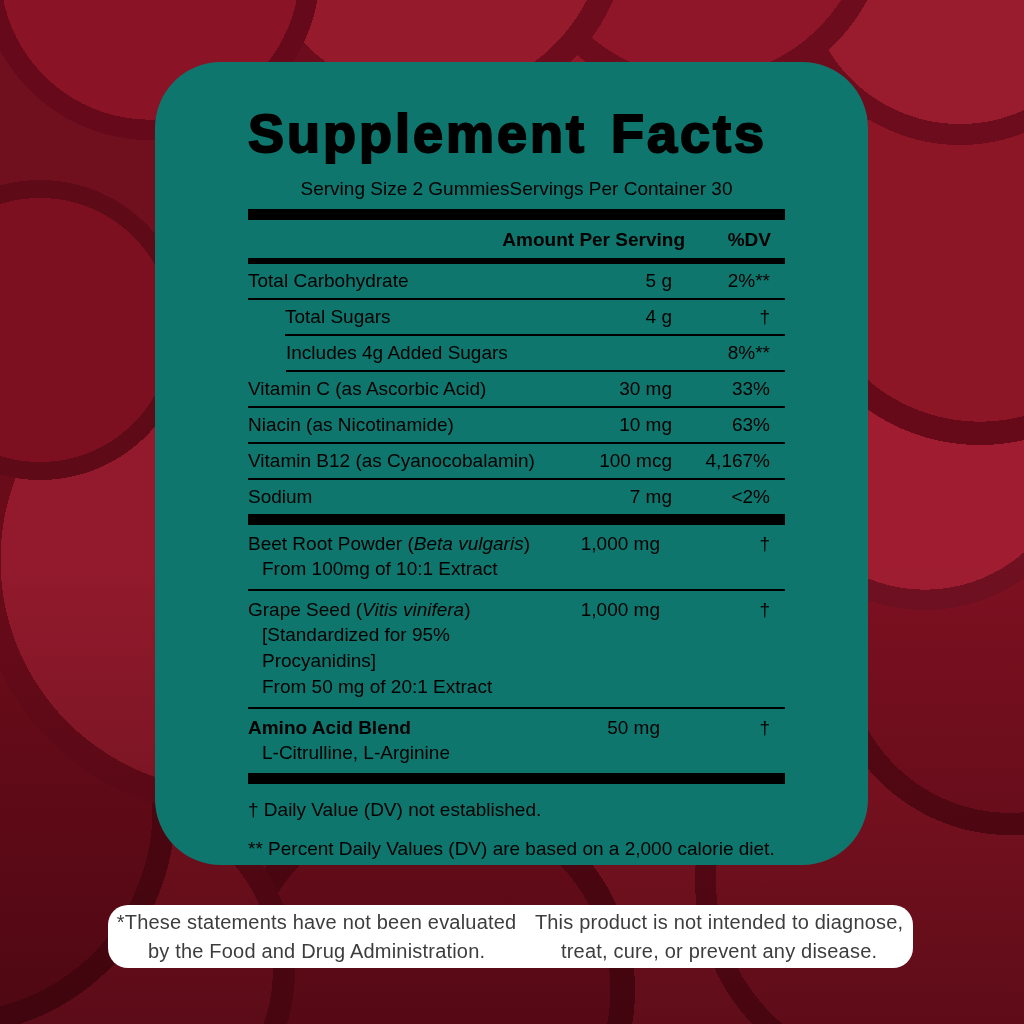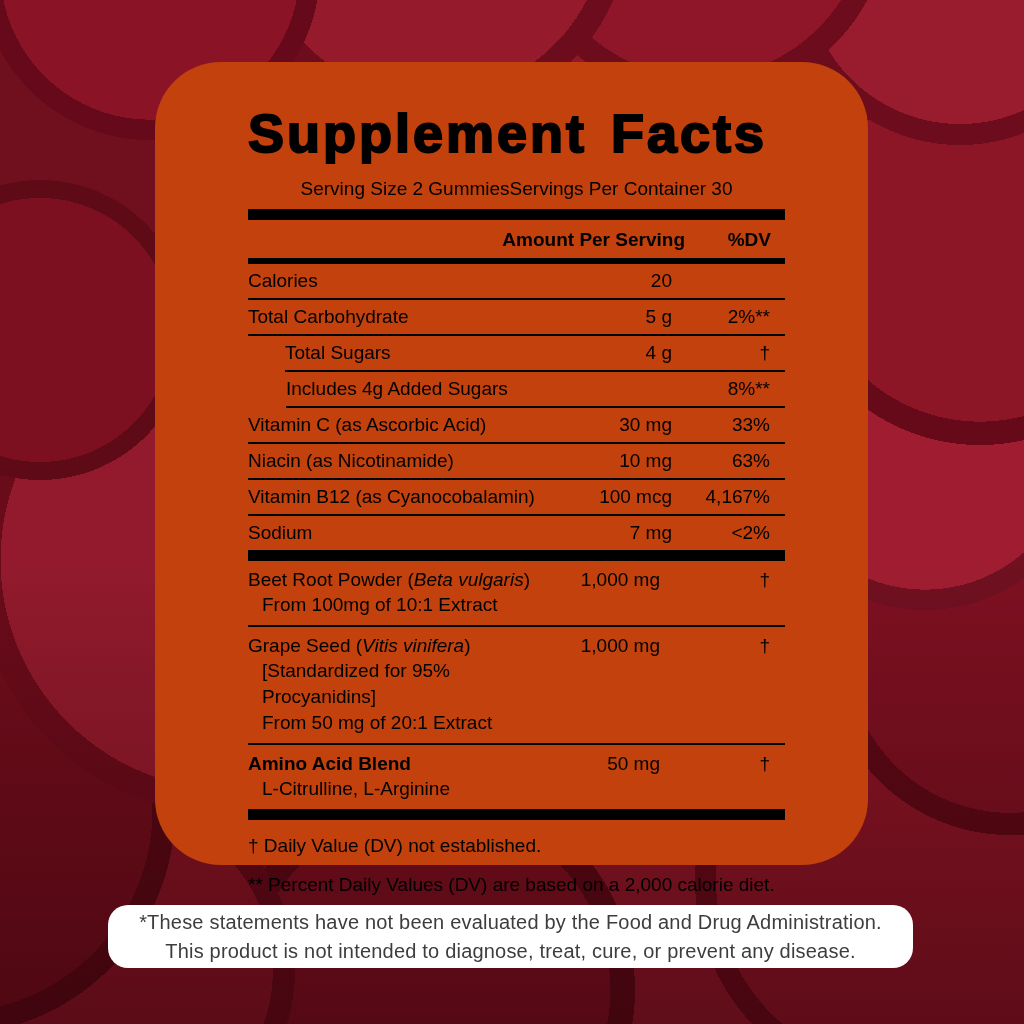--- a/index.html
+++ b/index.html
@@ -20,21 +20,21 @@
       radial-gradient(circle 185px at 1010px 650px, #7d1021 0 88%, #5c0915 88% 100%, transparent 100%),
       radial-gradient(circle 210px at 905px 880px,  #8a1425 0 90%, #630a18 90% 100%, transparent 100%),
       radial-gradient(circle 225px at -50px 810px,  #6f0d1b 0 90%, #560813 90% 100%, transparent 100%),
       radial-gradient(circle 185px at 110px 970px,  #841323 0 88%, #610a17 88% 100%, transparent 100%),
       radial-gradient(circle 205px at 430px 990px,  #7a0f1f 0 88%, #590814 88% 100%, transparent 100%),
       radial-gradient(circle 195px at 660px 945px,  #8c1627 0 88%, #640a18 88% 100%, transparent 100%),
       radial-gradient(circle 230px at 560px 160px,  #8f1728 0 92%, #6c0c1b 92% 100%, transparent 100%);
   }
   .card{
     position:absolute;left:155px;top:62px;width:713px;height:803px;
-    background:#c2410c;border-radius:66px;box-sizing:border-box;
+    background:#0f766e;border-radius:66px;box-sizing:border-box;
     padding:34px 83px 0 93px;color:#000;
   }
   .title{
     font-size:54px;font-weight:bold;letter-spacing:3px;word-spacing:6px;
     -webkit-text-stroke:2px #000;
     margin:6px 0 14px 0;white-space:nowrap;
   }
   .serving-row{display:flex;justify-content:center;font-size:19px;margin-bottom:9px;}
   .bar{height:11px;background:#000;}
   .bar.mid{height:6px;}
@@ -54,21 +54,21 @@
   .row .dv{text-align:right;padding-right:15px;white-space:nowrap;}
   .row .name .italic{font-style:italic;}
   .row .name .bold{font-weight:bold;}
   .ing .name .sub{margin-left:14px;line-height:26px;}
   .ing{padding:6px 0 7px 0;gap:12px;}
   .footnotes{font-size:19px;line-height:26px;margin-top:9px;}
   .footnotes .fn{padding-left:26px;text-indent:-26px;margin-top:13px;}
   .disclaimer{
     position:absolute;left:108px;top:905px;width:805px;height:63px;
     background:#ffffff;border-radius:20px;
-    display:flex;flex-direction:column;justify-content:center;align-items:center;
+    display:flex;flex-direction:row;justify-content:center;align-items:center;
     color:#3d3d3d;font-size:20px;line-height:29px;text-align:center;letter-spacing:0.2px;
   }
 </style>
 </head>
 <body>
 
 <div class="card">
   <div class="title">Supplement Facts</div>
 
   <div class="serving-row">
@@ -80,27 +80,20 @@
 
   <div class="header-row">
     <span class="spacer"></span>
     <span class="amt-h">Amount Per Serving</span>
     <span class="dv-h">%DV</span>
   </div>
 
   <div class="bar mid"></div>
 
   <div id="nutrient-rows">
-      <div class="row">
-        <div class="cell name">
-          <div><span>Calories</span></div>
-        </div>
-        <div class="cell amt">20</div>
-        <div class="cell dv"></div>
-      </div>
       <div class="row">
         <div class="cell name">
           <div><span>Total Carbohydrate</span></div>
         </div>
         <div class="cell amt">5 g</div>
         <div class="cell dv">2%**</div>
       </div>
       <div class="row ind1">
         <div class="cell name">
           <div><span>Total Sugars</span></div>

